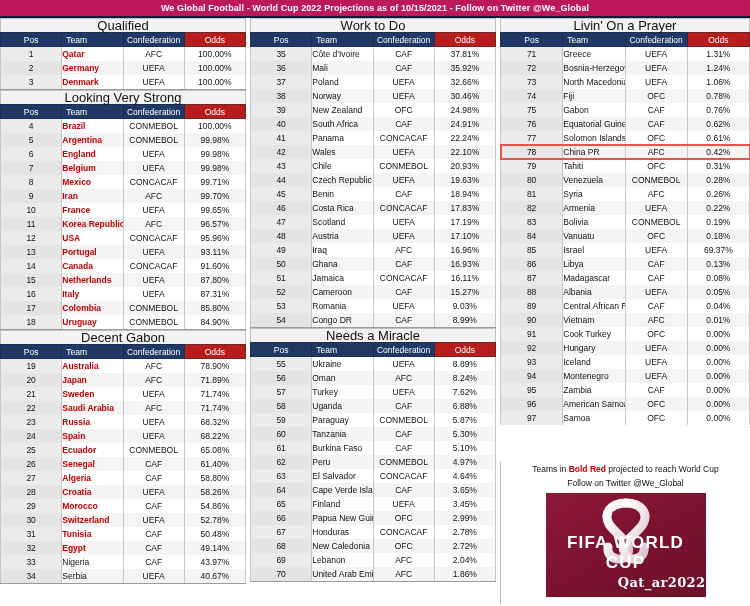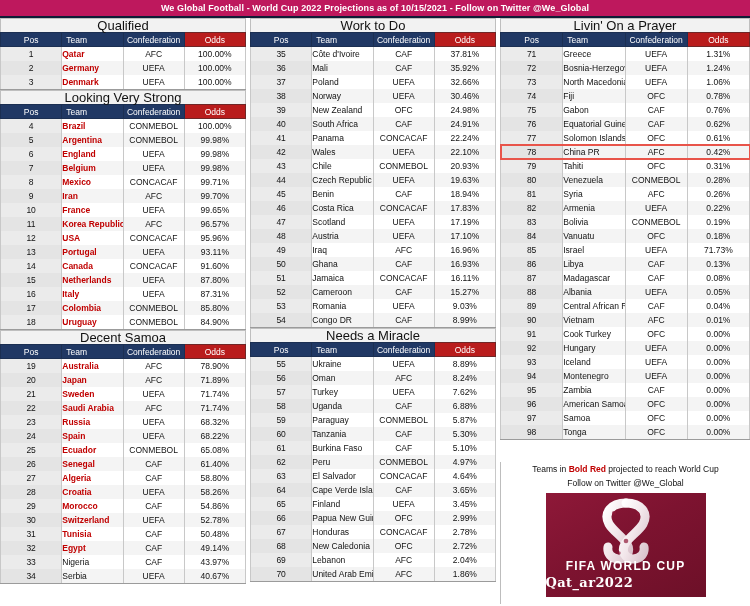--- a/index.html
+++ b/index.html
@@ -75,24 +75,24 @@
   .foot-line{font-size:8.5px;color:#111111;text-align:center;line-height:14px;}
   .foot-line .boldred{color:#c00000;font-weight:bold;}
   .logo-wrap{margin-top:3px;display:flex;justify-content:center;}
   .logo{
     position:relative;width:160px;height:104px;overflow:hidden;
     background:linear-gradient(150deg,#8e1838 0%,#7d1330 45%,#6d1028 100%);
   }
   .logo svg{position:absolute;left:50%;top:4px;transform:translateX(-50%);}
   .logo .wc{
     position:absolute;left:0;right:0;bottom:24px;text-align:center;
-    color:#ffffff;font-size:12px;font-weight:bold;letter-spacing:1.2px;
+    color:#ffffff;font-size:17px;font-weight:bold;letter-spacing:1.2px;
   }
   .logo .qt{
-    position:absolute;left:0;right:0;bottom:7px;text-align:left;
+    position:absolute;left:0;right:0;bottom:7px;text-align:right;
     color:#ffffff;font-size:13px;font-weight:bold;letter-spacing:.4px;
     font-family:"DejaVu Serif","Liberation Serif",serif;
   }
 </style>
 </head>
 <body>
 
 <div id="app">
 
   <div class="titlebar">We Global Football - World Cup 2022 Projections as of 10/15/2021 - Follow on Twitter @We_Global</div>
@@ -231,21 +231,21 @@
             <tr class="qual last">
               <td class="pos">18</td>
               <td class="team">Uruguay</td>
               <td class="conf">CONMEBOL</td>
               <td class="odds">84.90%</td>
             </tr>
           </tbody>
         </table>
       </div>
       <div class="panel">
-        <div class="sec-title">Decent Samoa</div>
+        <div class="sec-title">Decent Gabon</div>
         <table class="tbl">
           <thead>
             <tr>
               <th class="pos-h">Pos</th>
               <th class="team-h">Team</th>
               <th class="conf-h">Confederation</th>
               <th class="odds-h">Odds</th>
             </tr>
           </thead>
           <tbody>
@@ -691,21 +691,21 @@
             <tr class="alt">
               <td class="pos">84</td>
               <td class="team">Vanuatu</td>
               <td class="conf">OFC</td>
               <td class="odds">0.18%</td>
             </tr>
             <tr class="">
               <td class="pos">85</td>
               <td class="team">Israel</td>
               <td class="conf">UEFA</td>
-              <td class="odds">71.73%</td>
+              <td class="odds">69.37%</td>
             </tr>
             <tr class="alt">
               <td class="pos">86</td>
               <td class="team">Libya</td>
               <td class="conf">CAF</td>
               <td class="odds">0.13%</td>
             </tr>
             <tr class="">
               <td class="pos">87</td>
               <td class="team">Madagascar</td>
@@ -762,26 +762,20 @@
             </tr>
             <tr class="alt">
               <td class="pos">96</td>
               <td class="team">American Samoa</td>
               <td class="conf">OFC</td>
               <td class="odds">0.00%</td>
             </tr>
             <tr class="">
               <td class="pos">97</td>
               <td class="team">Samoa</td>
-              <td class="conf">OFC</td>
-              <td class="odds">0.00%</td>
-            </tr>
-            <tr class="alt last">
-              <td class="pos">98</td>
-              <td class="team">Tonga</td>
               <td class="conf">OFC</td>
               <td class="odds">0.00%</td>
             </tr>
           </tbody>
         </table>
       </div>
     </div>
 
   <div class="footer">
     <div class="foot-line">

